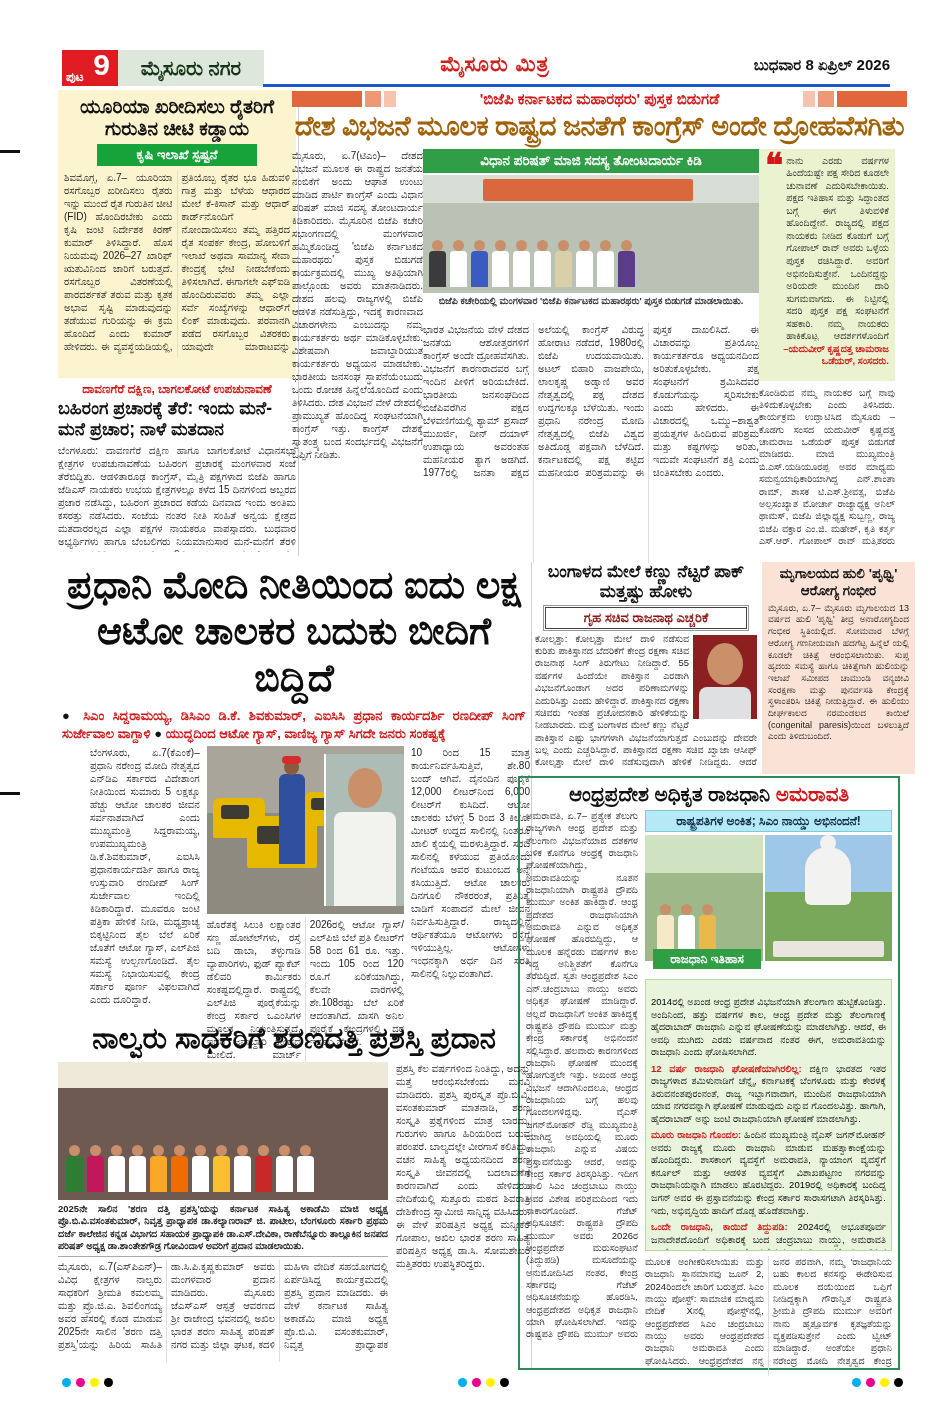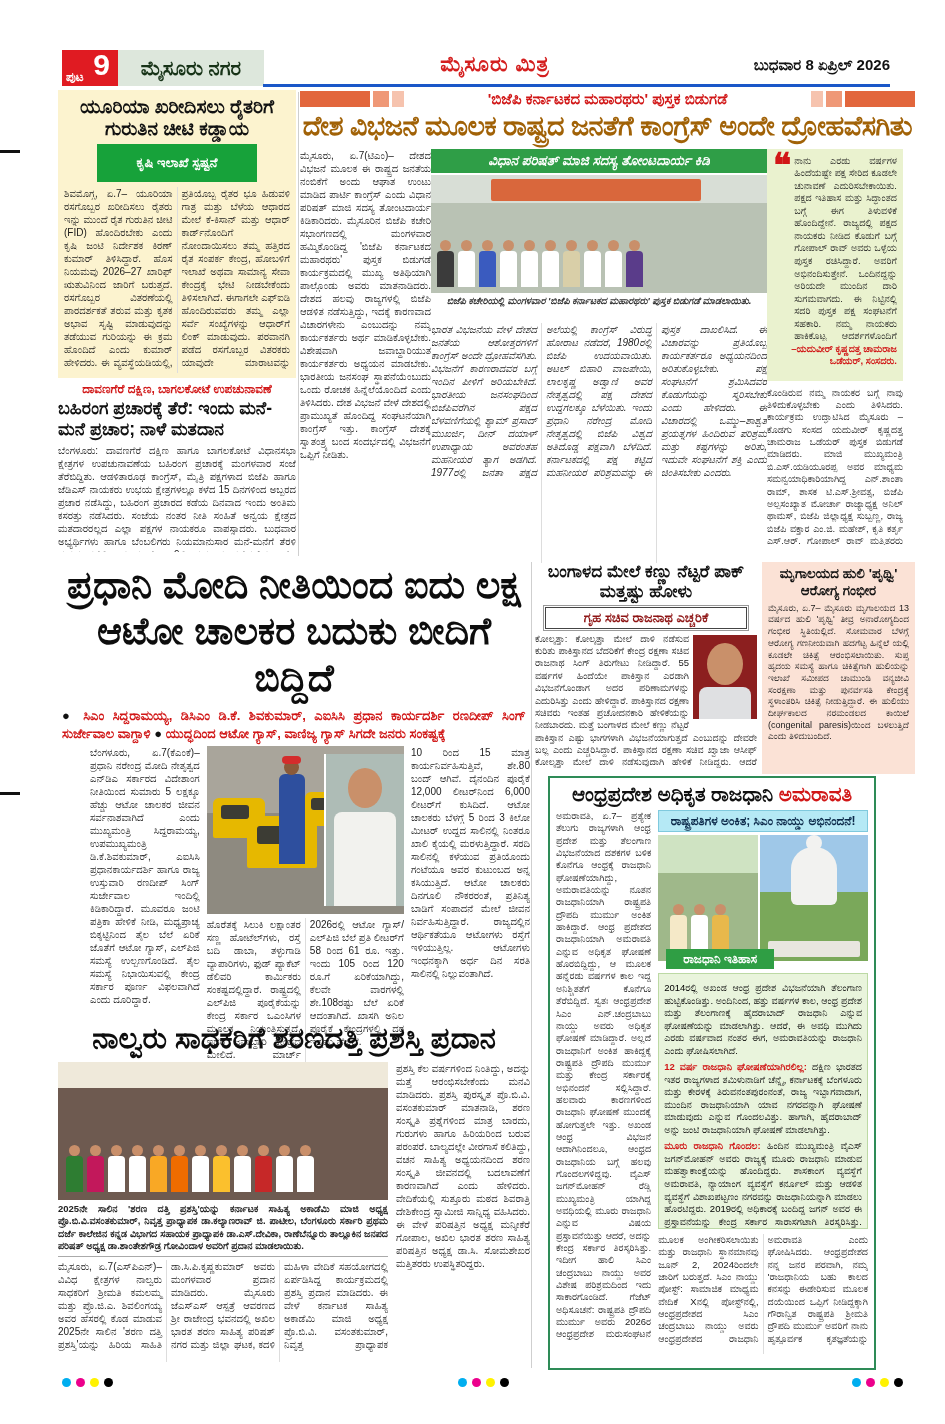--- a/index.html
+++ b/index.html
@@ -16,36 +16,36 @@
   .sectionbox{left:118px;top:50px;width:146px;height:36px;background:#dde7dc;color:#173317;
               font-size:20px;font-weight:bold;display:flex;align-items:center;justify-content:center;}
   .masthead{left:385px;top:52px;width:220px;text-align:center;color:#d41f1f;font-size:21px;font-weight:bold;letter-spacing:1px;}
   .dateline{left:640px;top:56px;width:250px;text-align:right;color:#111;font-size:15px;font-weight:bold;}
   .bluerule{left:263px;top:84px;width:627px;height:3px;background:#1a57c8;}
   .regmark{width:20px;height:3px;background:#111;}
   
   .ureabox{left:58px;top:90px;width:238px;height:288px;background:#fcf3cf;padding:4px 6px;box-sizing:border-box;}
   .ureabox h1{margin:2px 0 4px;font-size:19px;line-height:1.15;text-align:center;color:#111;}
   .greentag{margin:2px auto 5px;width:160px;background:#17a23a;color:#fff;font-size:13px;font-weight:bold;
-            text-align:center;padding:11px 0;}
+            text-align:center;padding:3px 0;}
   .ureabody{height:186px;}
   
   .byebox{left:58px;top:382px;width:238px;height:176px;}
   .kick-red{color:#d11717;font-size:12px;font-weight:bold;text-align:center;margin:0 0 2px;}
   .byebox h1{margin:0 0 4px;font-size:17.5px;line-height:1.2;text-align:left;color:#111;}
   .byebody{height:108px;}
   
-  .main{left:300px;top:88px;width:615px;height:470px;}
+  .main{left:292px;top:88px;width:615px;height:470px;}
   .kickrow{display:flex;align-items:center;height:22px;gap:3px;}
   .kickrow .ktext{flex:0 0 auto;color:#d11717;font-size:15px;font-weight:bold;padding:0 6px;}
   .blk{height:16px;}
   .mainhead{font-size:27px;font-weight:bold;line-height:1.25;color:#a16207;text-align:center;letter-spacing:-0.5px;}
   .mainrow{display:flex;margin-top:5px;height:402px;}
   .mcol1{width:131px;height:402px;}
-  .mcenter{width:336px;font-style:italic;}
+  .mcenter{width:336px;}
   .gbanner{background:#2f9e47;color:#fff;font-size:13.5px;font-weight:bold;text-align:center;padding:4px 0;height:16px;}
   .photo{position:relative;overflow:hidden;}
   .bjpphoto{height:118px;background:linear-gradient(#d8ded6 0 28px,#b9c2b4 28px 100%);margin-top:2px;}
   .bannerstrip{position:absolute;left:60px;top:4px;width:210px;height:22px;background:#d9673c;border-radius:2px;}
   .people{position:absolute;left:4px;bottom:6px;display:flex;align-items:flex-end;}
   .p{width:17px;height:36px;border-radius:4px 4px 0 0;position:relative;margin:0 2px;}
   .p::before{content:"";position:absolute;top:-11px;left:3px;width:11px;height:11px;border-radius:50%;background:#c98f6a;}
   .caption{font-size:9.5px;font-weight:bold;color:#333;text-align:center;margin-top:2px;height:14px;overflow:hidden;}
   .mmid{height:240px;margin-top:14px;}
   .mcol5{width:136px;}
@@ -78,37 +78,37 @@
   .raj h1{margin:0;font-size:17px;line-height:1.2;text-align:center;color:#111;}
   .rajbanner{border:1px solid #444;outline:1px solid #999;outline-offset:1px;margin:4px 10px;
              color:#8e1414;font-size:13px;font-weight:bold;text-align:center;padding:2px 0;}
   .rajbody{height:138px;position:relative;}
   .rajphoto{float:right;width:64px;height:84px;margin:2px 0 2px 4px;background:#8c1f1f;position:relative;}
   
   .tiger{left:762px;top:562px;width:153px;height:212px;background:#fbe2d6;padding:4px 6px;box-sizing:border-box;}
   .tiger h1{margin:0 0 3px;font-size:13.5px;line-height:1.25;text-align:center;color:#111;}
   .tigerbody{height:168px;font-size:9px;}
   
-  .ama{left:548px;top:776px;width:328px;height:594px;border:2px solid #2e8b57;box-sizing:border-box;padding:5px 6px;}
+  .ama{left:518px;top:776px;width:382px;height:594px;border:2px solid #2e8b57;box-sizing:border-box;padding:5px 6px;}
   .ama h1{margin:0 0 4px;font-size:20px;text-align:center;color:#101010;}
   .ama h1 .hl{color:#d11717;}
   .amarow{display:flex;gap:7px;}
   .amacol1{width:112px;height:530px;}
   .amaright{width:247px;}
   .cyanbanner{background:#b5e9f5;color:#0c2a4a;font-size:12px;font-weight:bold;text-align:center;padding:3px 0;border:1px solid #7fc9dd;}
   .amaphotos{display:flex;gap:2px;margin-top:3px;height:126px;}
   .ph1{width:48%;background:linear-gradient(#cfe3c2 0 30%,#9fb88a 30% 100%);position:relative;overflow:hidden;}
   .ph2{width:52%;background:linear-gradient(#9fc8e8 0 45%,#7aa85a 45% 100%);position:relative;overflow:hidden;}
   .buddha{position:absolute;left:50%;top:12px;transform:translateX(-50%);width:46px;height:58px;background:#f2f2f0;
           border-radius:22px 22px 6px 6px;}
   .buddha::before{content:"";position:absolute;top:-12px;left:15px;width:16px;height:16px;border-radius:50%;background:#f2f2f0;}
   .temple{position:absolute;bottom:4px;left:8px;right:8px;height:16px;background:#e8e6df;border-radius:2px;}
   .amalabel{position:relative;margin:-12px 0 0 8px;width:108px;background:#2f9e44;color:#fff;
             font-size:12px;font-weight:bold;text-align:center;padding:3px 0;}
-  .history{background:#e9f4dc;border:1px solid #bcd9a4;margin-top:4px;padding:8px 5px;height:238px;overflow:hidden;}
+  .history{background:#e9f4dc;border:1px solid #bcd9a4;margin-top:10px;padding:16px 5px;height:238px;overflow:hidden;}
   .history p{margin:0 0 4px;font-size:9.5px;line-height:1.32;text-align:justify;}
   .history .rh{color:#d11717;font-weight:bold;}
   .amabottom{margin-top:5px;height:120px;}
   
   .shar{left:58px;top:1022px;width:472px;height:348px;}
   .shar h1{margin:0;font-size:29px;font-weight:bold;text-align:center;color:#0d0d0d;}
   .sharrow{display:flex;gap:8px;margin-top:6px;}
   .sharleft{width:330px;}
   .sharphoto{height:138px;background:linear-gradient(#efe9da 0 26px,#6e5a50 26px 100%);position:relative;}
   .sharcap{font-size:9.5px;font-weight:bold;line-height:1.3;color:#222;margin-top:3px;height:50px;overflow:hidden;text-align:justify;}

